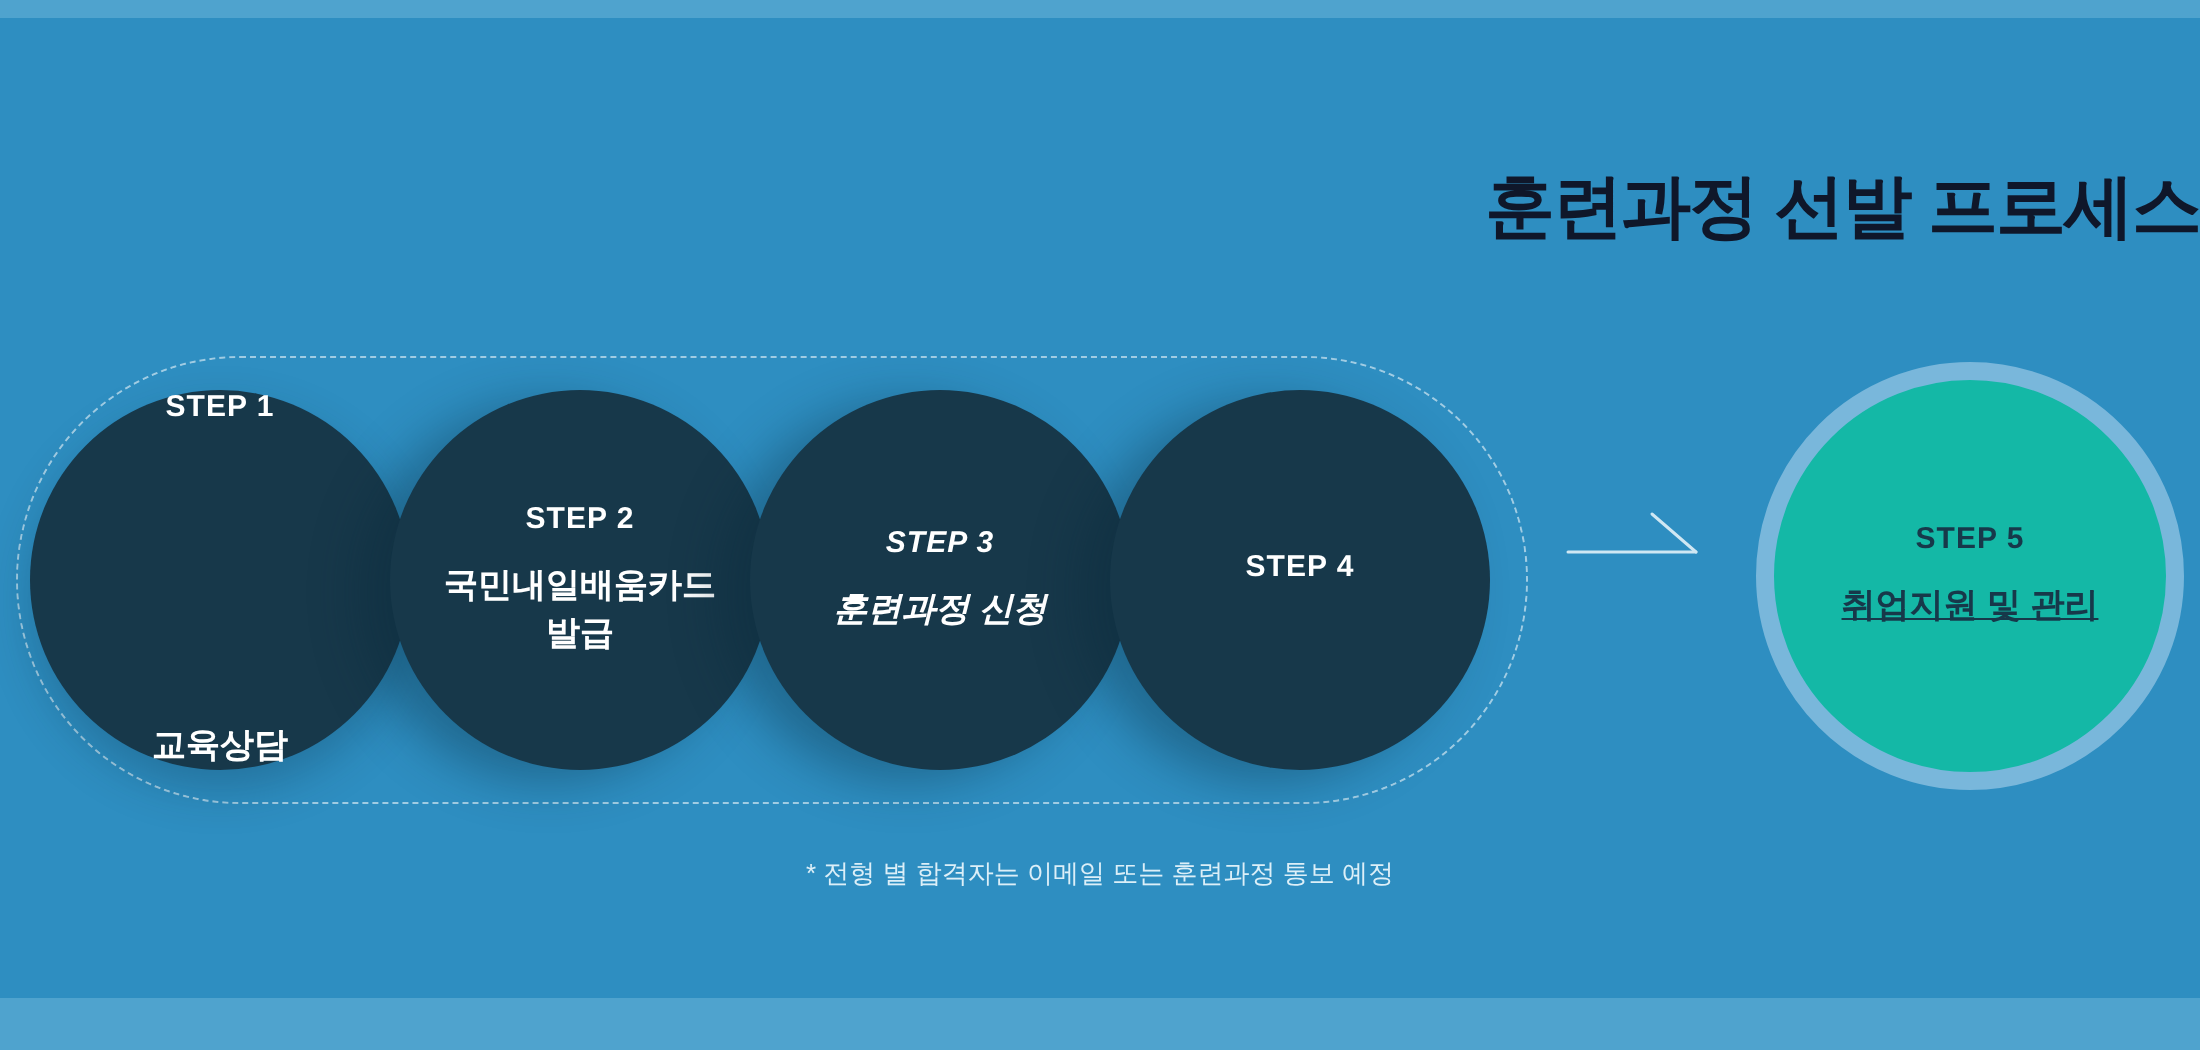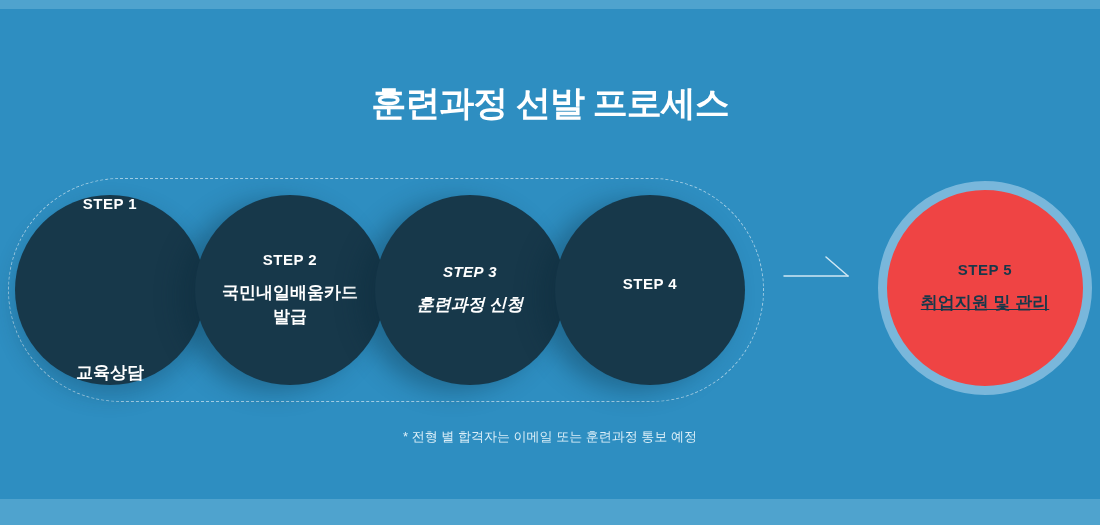--- a/index.html
+++ b/index.html
@@ -17,22 +17,22 @@
     background: #4FA3CE;
   }
   .band-bottom {
     position: absolute; bottom: 0; left: 0;
     width: 100%; height: 26px;
     background: #4FA3CE;
   }
   .title {
     position: absolute; top: 80px; left: 0;
     width: 100%;
-    text-align: center;
-    color: #ffffff;
+    text-align: right;
+    color: #0f172a;
     font-size: 35px;
     font-weight: bold;
     letter-spacing: -1px;
   }
   .dashed-outline {
     position: absolute;
     left: 8px; top: 178px;
     width: 756px; height: 224px;
     border: 1px dashed rgba(255,255,255,0.55);
     border-radius: 112px;
@@ -78,21 +78,21 @@
     stroke: #CFE7F3;
     stroke-width: 1.5;
     stroke-linecap: round;
   }
   .final-circle {
     position: absolute;
     left: 878px; top: 181px;
     width: 196px; height: 196px;
     border-radius: 50%;
     border: 9px solid #79B7DB;
-    background: #ef4444;
+    background: #14b8a6;
     color: #17384A;
     display: flex;
     flex-direction: column;
     align-items: center;
     justify-content: center;
     text-align: center;
   }
   .final-circle .step-label { color: #17384A; }
   .final-circle .step-text  { color: #17384A; text-decoration: underline; }
   .footnote {

